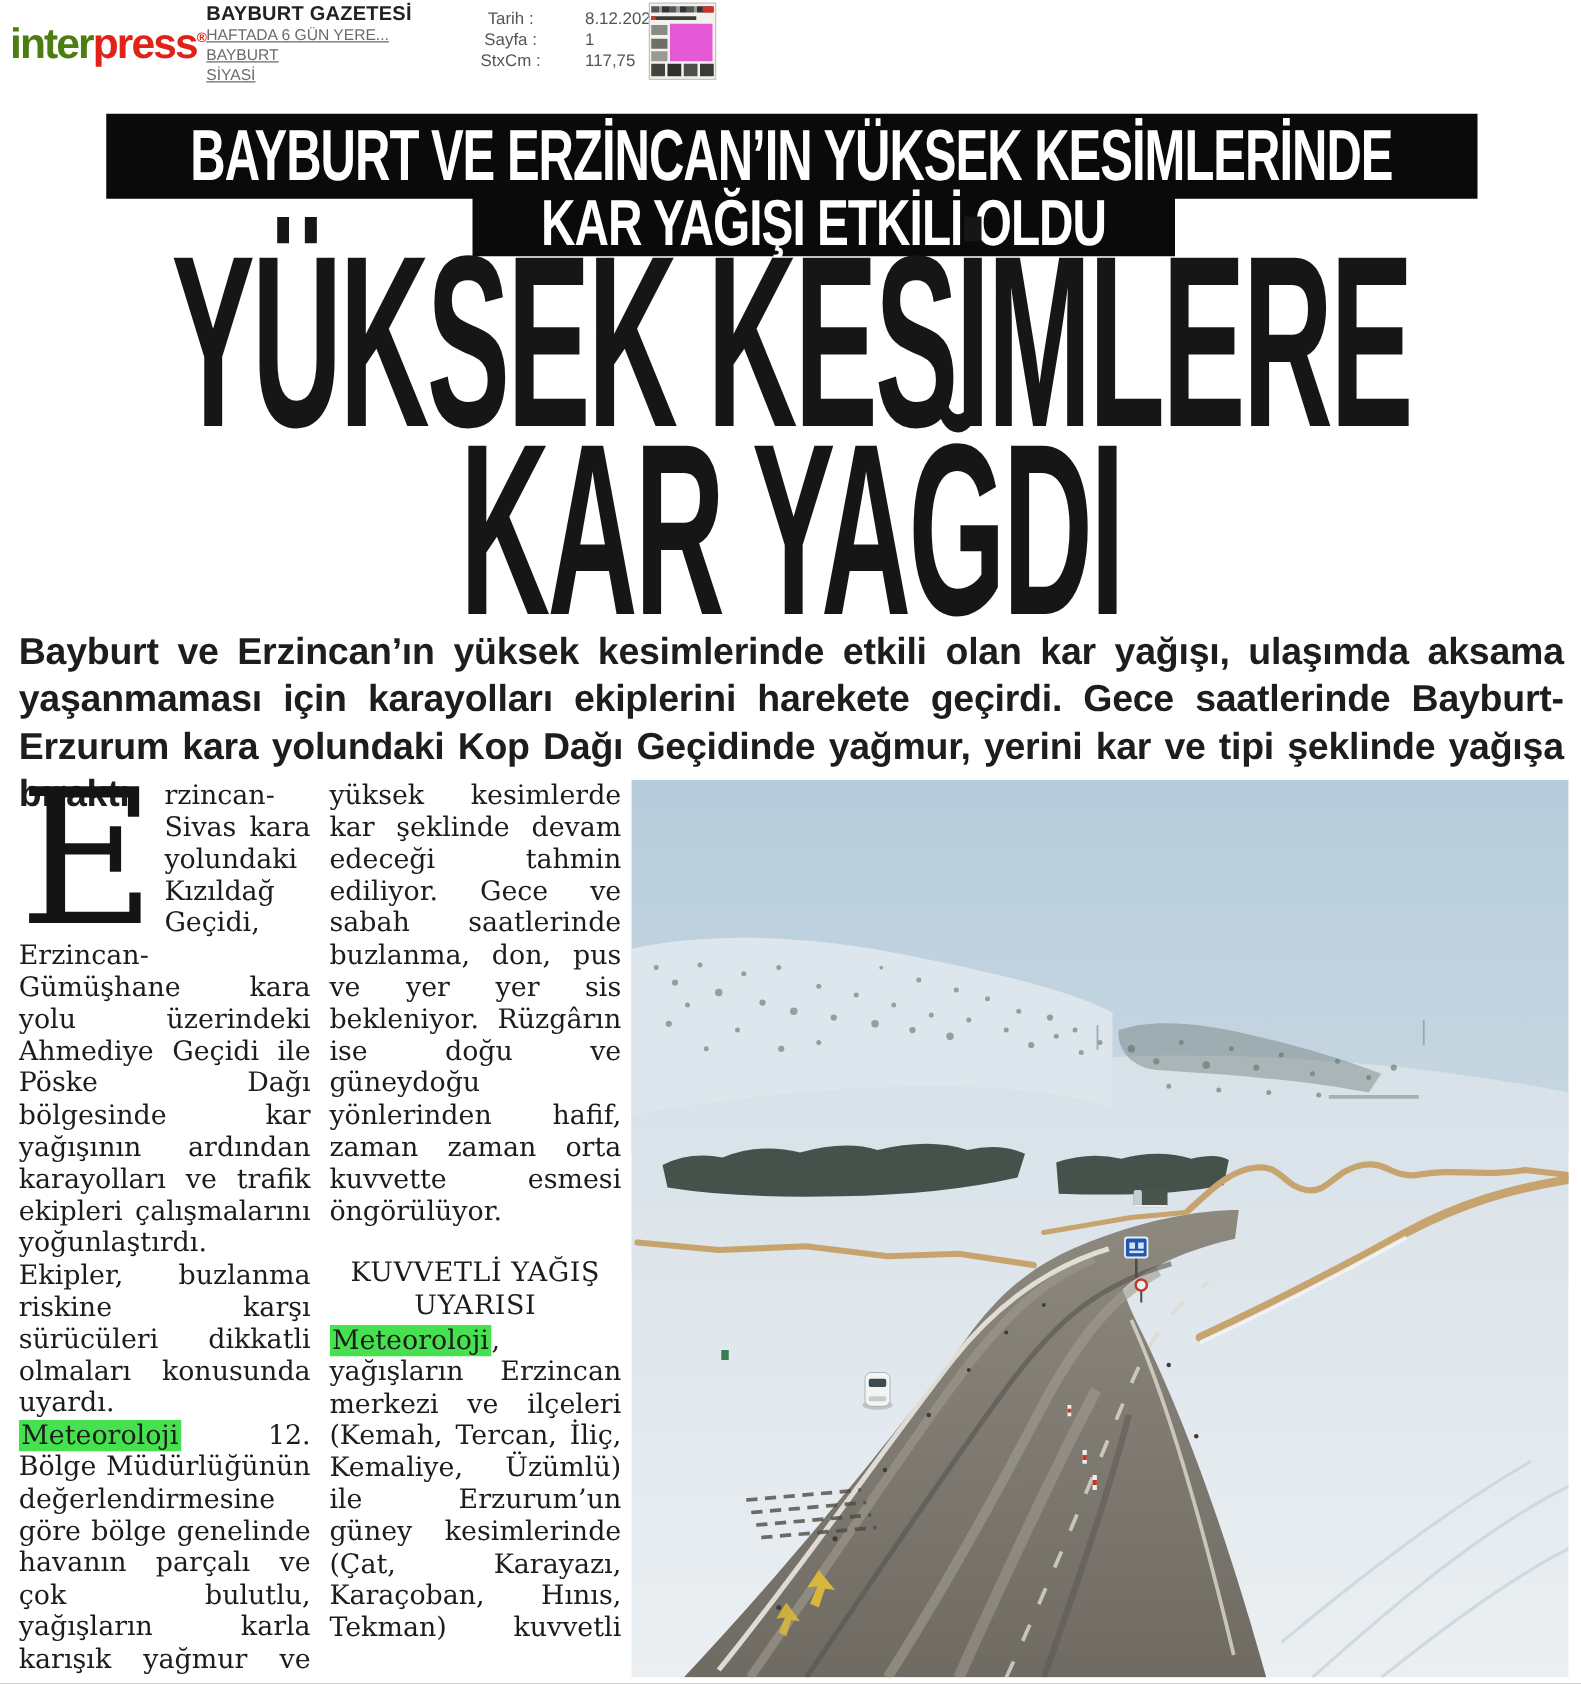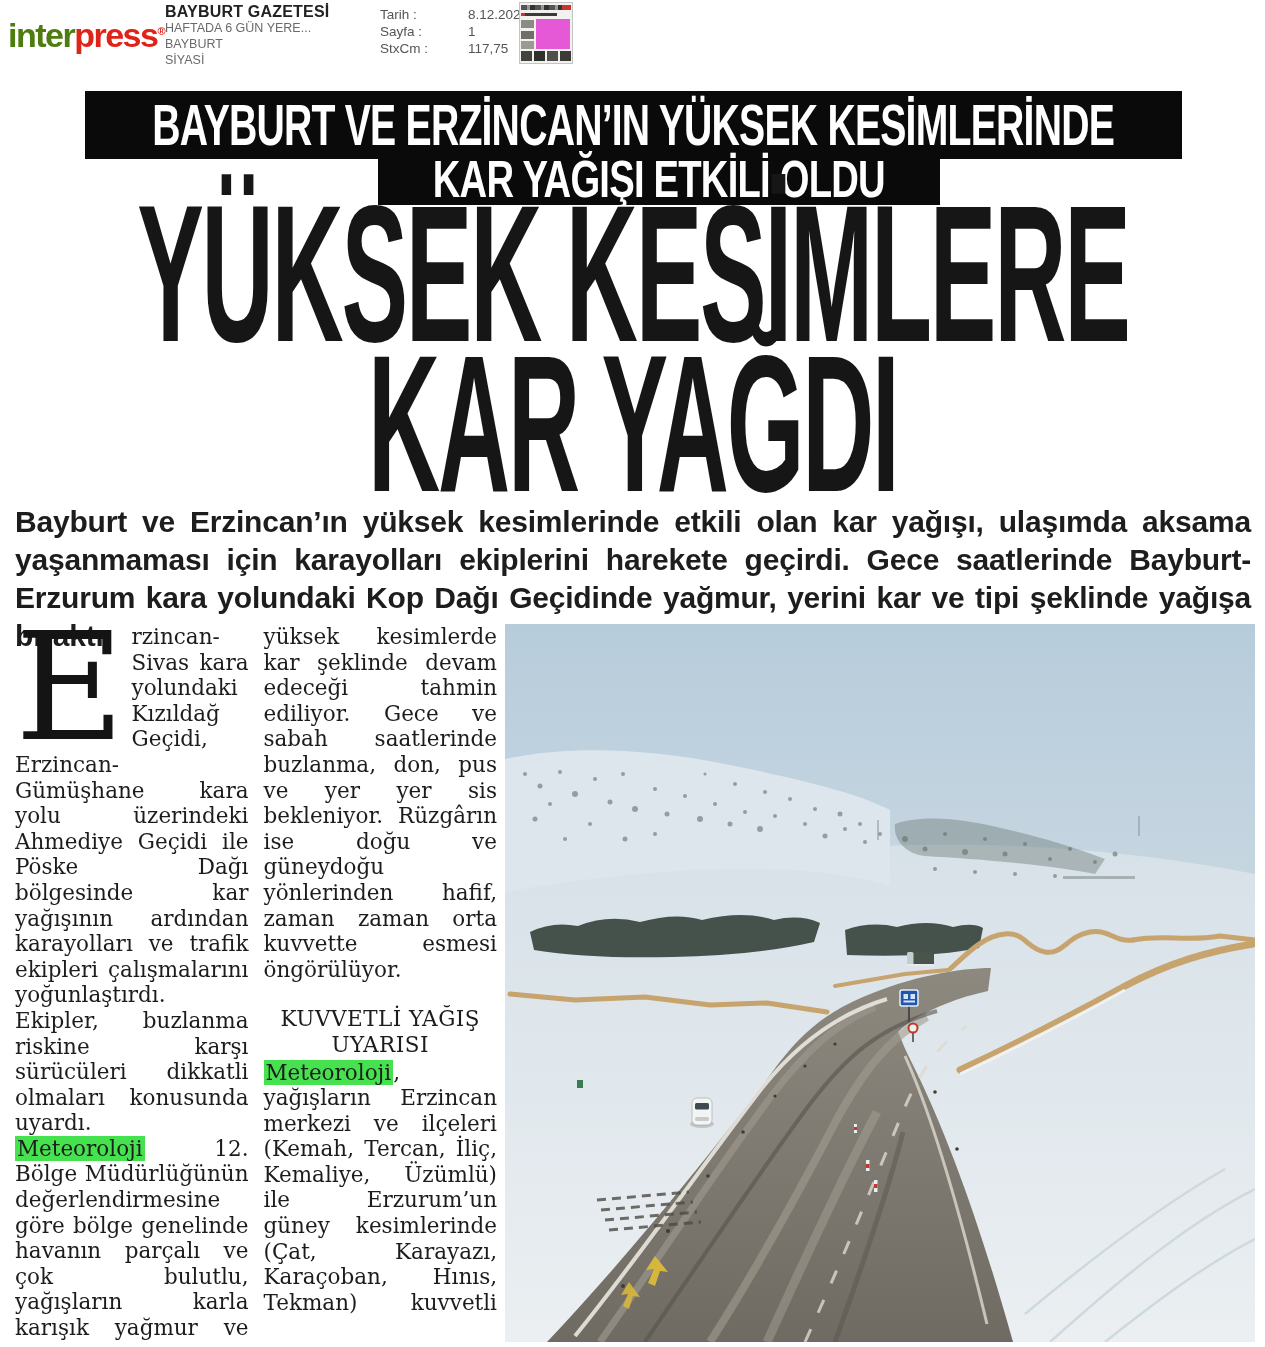--- a/index.html
+++ b/index.html
@@ -10,22 +10,22 @@
     font-family:"Liberation Sans", sans-serif; color:#1a1a1a;
   }
   
   .clip-header { position:absolute; left:0; top:0; width:1265px; height:88px; }
   .logo { position:absolute; left:8px; top:16px; font-weight:bold; font-size:34px; letter-spacing:-1.5px; }
   .logo .p1 { color:#4d7c0f; }
   .logo .p2 { color:#e02318; }
   .logo .reg { color:#e02318; font-size:11px; vertical-align:super; letter-spacing:0; }
   .pub-info { position:absolute; left:165px; top:4px; line-height:16px; }
   .pub-name { font-size:16px; font-weight:bold; color:#222; letter-spacing:.2px; }
-  .pub-line { font-size:12.5px; color:#6a6a6a; }
-  .meta { position:absolute; left:380px; top:6px; font-size:13.5px; color:#555; line-height:17px; }
+  .pub-line { font-size:12.5px; color:#6a6a6a;text-decoration:underline; }
+  .meta { position:absolute; left:380px; top:6px; font-size:13.5px; color:#555; line-height:17px;text-align:center; }
   .meta-row { display:flex; }
   .meta-label { width:57px; }
   .meta-value { color:#555;margin-left:31px; }
   
   .thumb { position:absolute; left:519px; top:2px; width:54px; height:62px; background:#f2f1ee; border:1px solid #c4c4c4; }
   .thumb > div { position:absolute; }
   .t-strip  { left:2%;  top:3%;  width:96%; height:9%;  background:repeating-linear-gradient(90deg,#555 0 6px,#999 6px 9px,#333 9px 14px); }
   .t-red    { right:2%; top:3%;  width:18%; height:9%;  background:#c8352c; }
   .t-title  { left:2%;  top:16%; width:70%; height:6%;  background:#3a3a3a; }
   .t-title2 { left:2%;  top:16%; width:8%;  height:6%;  background:#c8352c; }

